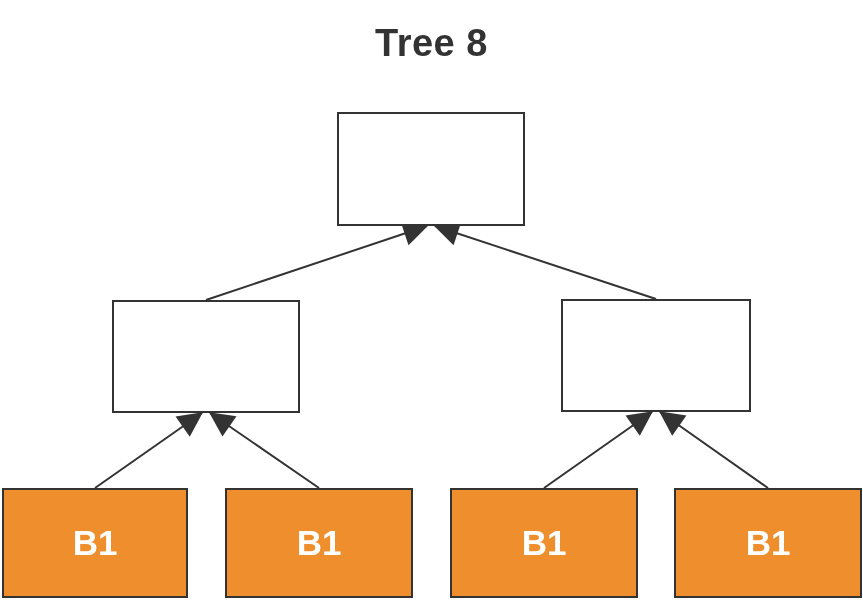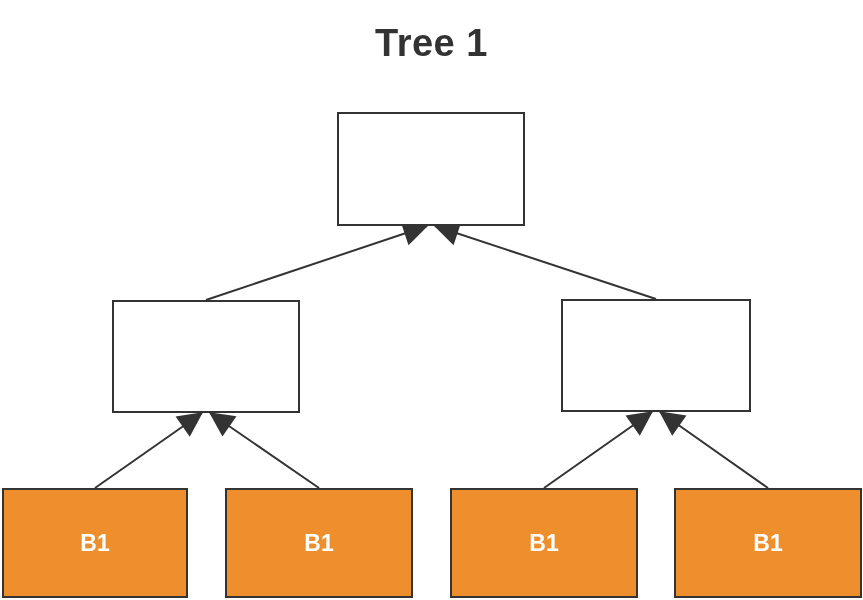--- a/index.html
+++ b/index.html
@@ -36,32 +36,32 @@
   }
   .node {
     position: absolute;
     box-sizing: border-box;
     border: 2px solid #333333;
     background: #ffffff;
     display: flex;
     align-items: center;
     justify-content: center;
     font-weight: bold;
-    font-size: 23px;
+    font-size: 35px;
     color: #333333;
   }
   .node.leaf {
     color: #ffffff;
   }
 </style>
 </head>
 <body>
 
 <div class="stage">
-  <div class="diagram-title">Tree 1</div>
+  <div class="diagram-title">Tree 8</div>
 
   <svg class="edge-layer" id="edge-layer" viewBox="0 0 863 600" xmlns="http://www.w3.org/2000/svg">
     <defs>
       <marker id="arrowhead" viewBox="0 0 12 12" refX="11" refY="6" markerUnits="userSpaceOnUse" markerWidth="27" markerHeight="27" orient="auto">
         <path d="M0.5,0.5 L11.5,6 L0.5,11.5 Z" fill="#333333"></path>
       </marker>
     </defs>
     <g id="edge-group">
         <line x1="206" y1="300" x2="427" y2="226" stroke="#333333" stroke-width="2" marker-end="url(#arrowhead)"></line>
         <line x1="656" y1="299" x2="435" y2="226" stroke="#333333" stroke-width="2" marker-end="url(#arrowhead)"></line>

